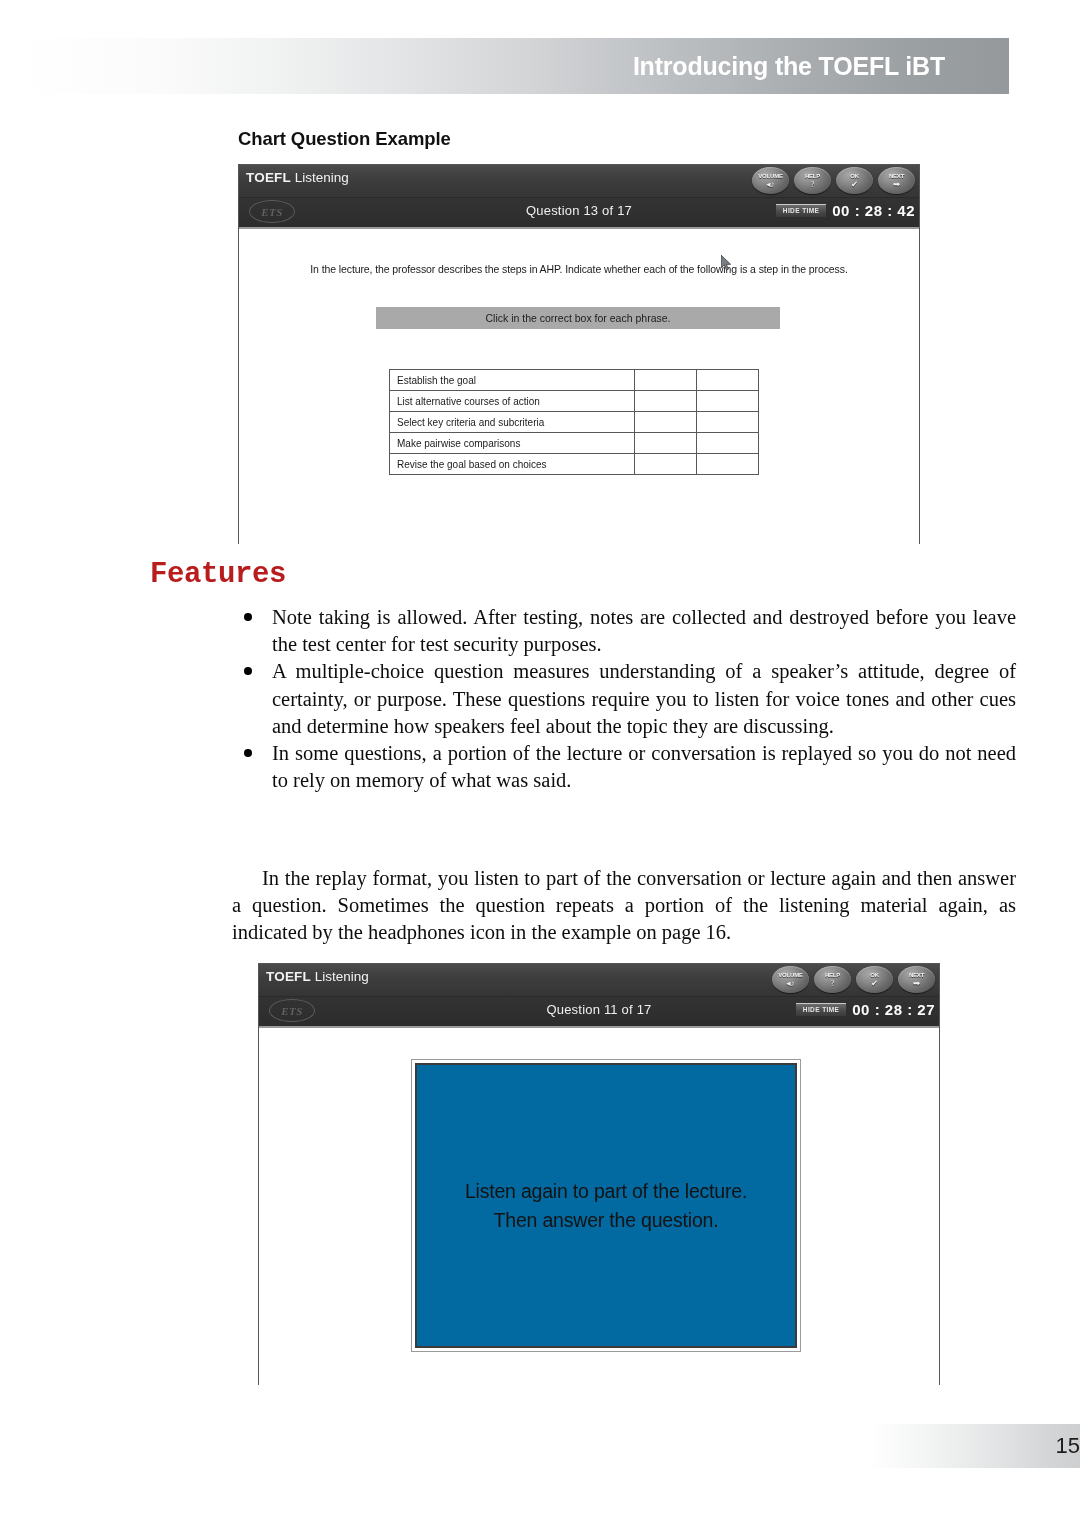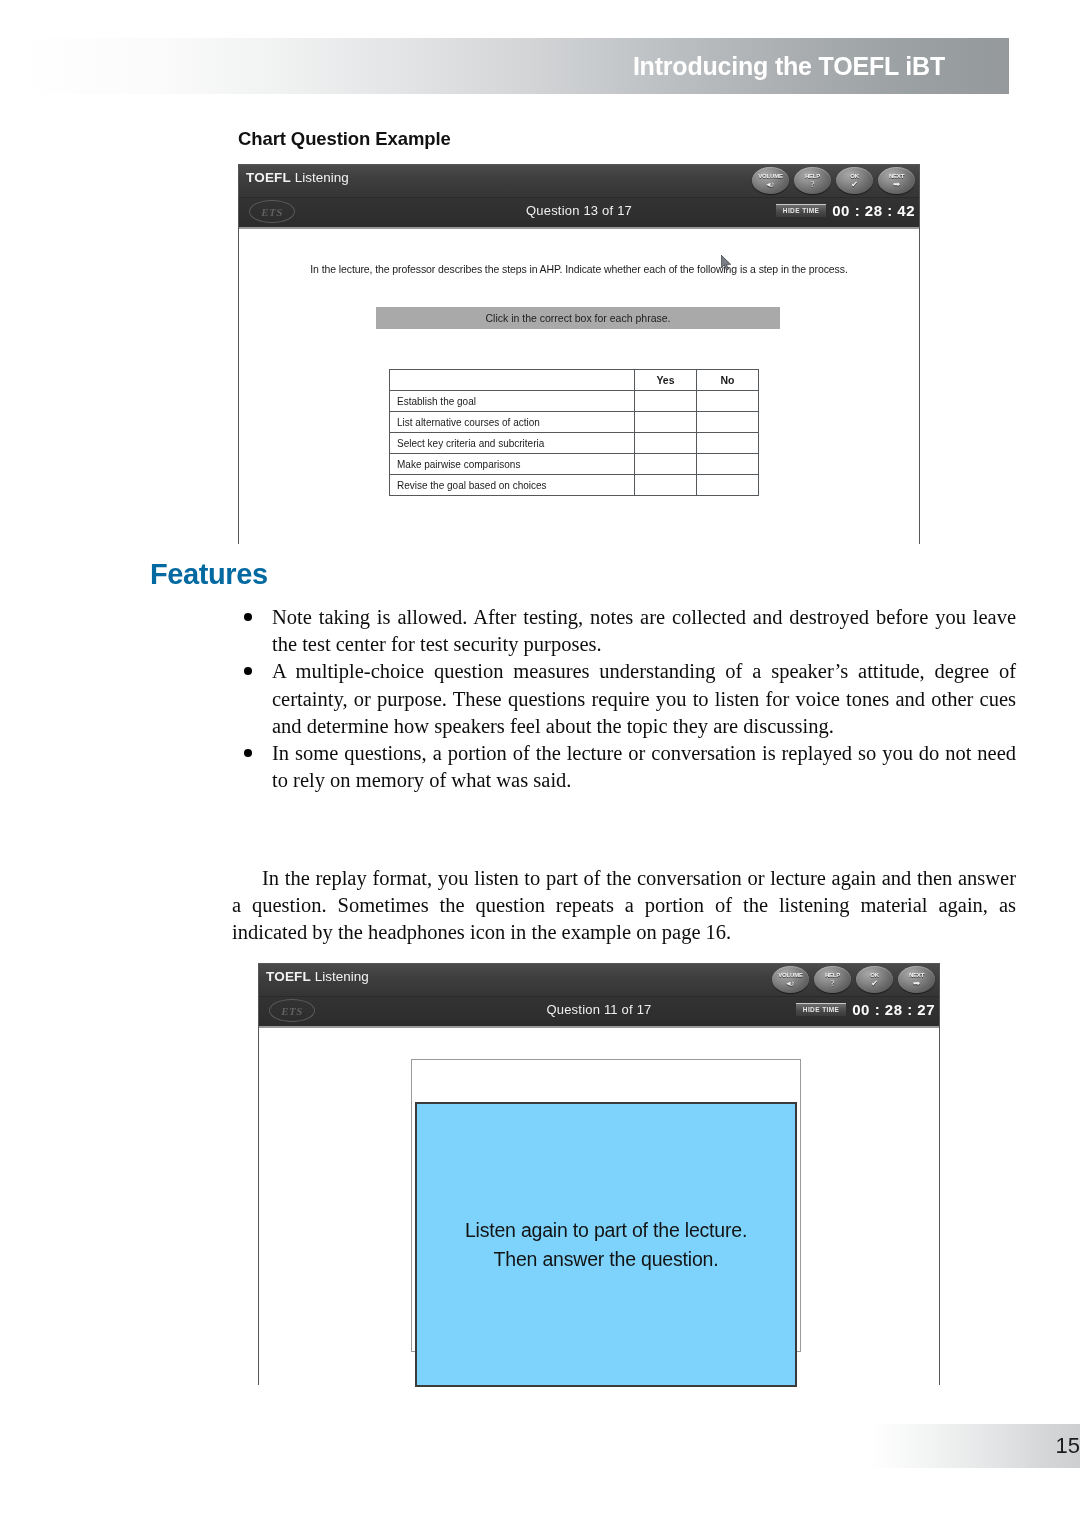--- a/index.html
+++ b/index.html
@@ -247,24 +247,24 @@
     width: 11px;
     height: 16px;
     pointer-events: none;
   }
 
   
   .features-heading {
     position: absolute;
     left: 150px;
     top: 558px;
-    font-family: Liberation Sans, sans-serif;
+    font-family: Liberation Mono, monospace;
     font-weight: bold;
     font-size: 29px;
-    color: #0369a1;
+    color: #b91c1c;
     letter-spacing: -0.4px;
     text-align: center;
   }
   .bullet-list {
     position: absolute;
     left: 238px;
     top: 604px;
     width: 778px;
     margin: 0;
     padding: 0;
@@ -312,26 +312,25 @@
     height: 293px;
     border: 1px solid #9b9b9b;
     background: #ffffff;
     box-sizing: border-box;
     padding: 3px;
   }
   .replay-inner {
     width: 100%;
     height: 100%;
     border: 2px solid #3b3b3b;
-    background: #7dd3fc;
+    background: #0369a1;
     box-sizing: border-box;
     display: flex;
     align-items: center;
     justify-content: center;
-    margin-top: 39px;
   }
   .replay-text {
     font-family: "Liberation Sans", sans-serif;
     font-size: 19.5px;
     line-height: 29px;
     color: #131313;
     text-align: center;
     letter-spacing: -0.2px;
   }
 
@@ -397,25 +396,20 @@
       <div class="timer-val">00 : 28 : 42</div>
     </div>
   </div>
 
   <div class="app-body" style="height:317px;">
     <div class="prompt-line">In the lecture, the professor describes the steps in AHP. Indicate whether each of the following is a step in the process.</div>
     <div class="direction-bar">Click in the  correct box for each phrase.</div>
 
     <table class="chart-table">
       <tbody>
-          <tr>
-        <th></th>
-        <th class="col-yn">Yes</th>
-        <th class="col-yn">No</th>
-      </tr>
       <tr>
         <td class="phrase">Establish the goal</td>
         <td class="col-yn"></td>
         <td class="col-yn"></td>
       </tr>
       <tr>
         <td class="phrase">List alternative courses of action</td>
         <td class="col-yn"></td>
         <td class="col-yn"></td>
       </tr>

